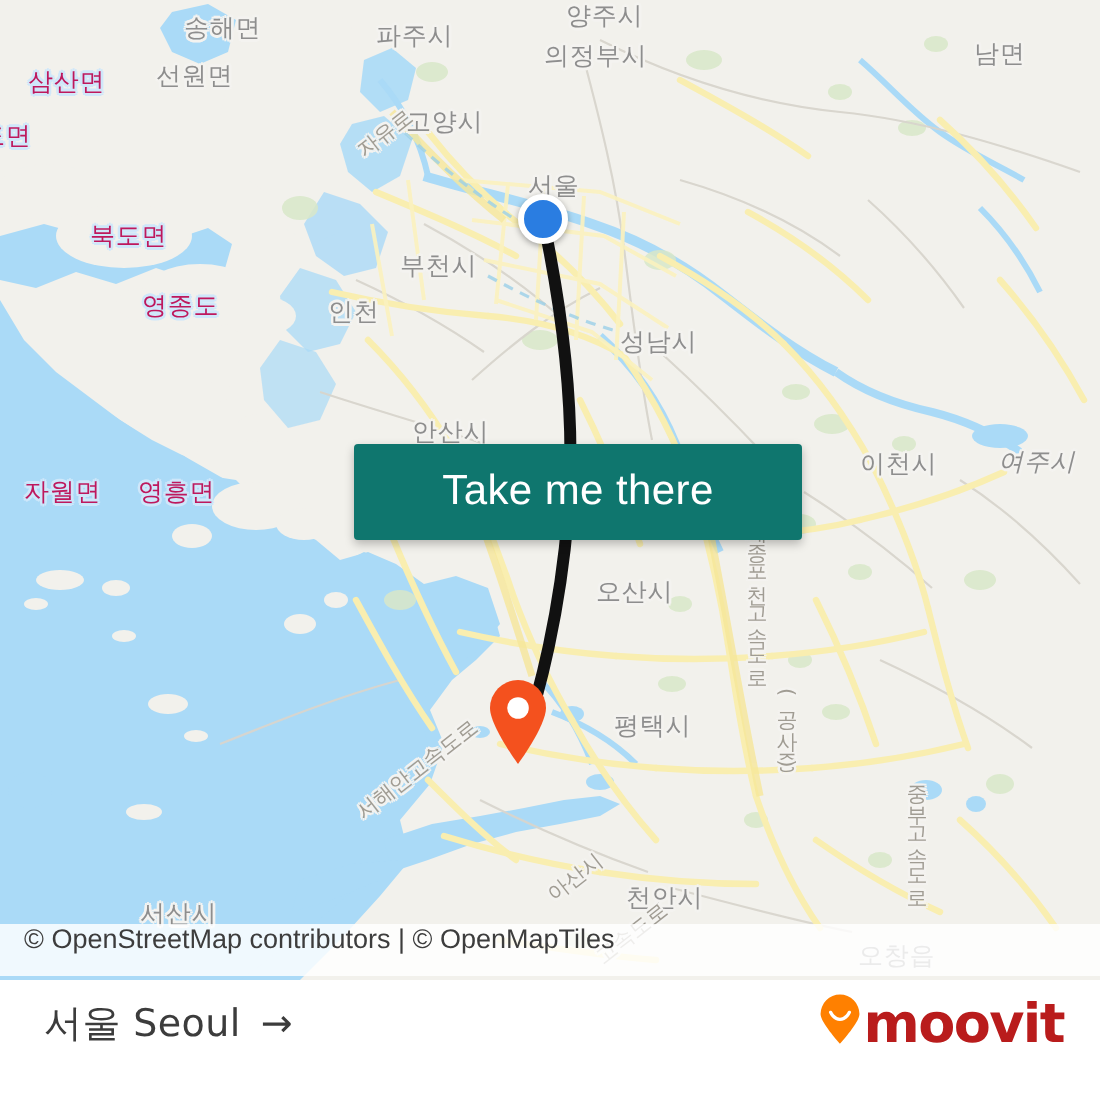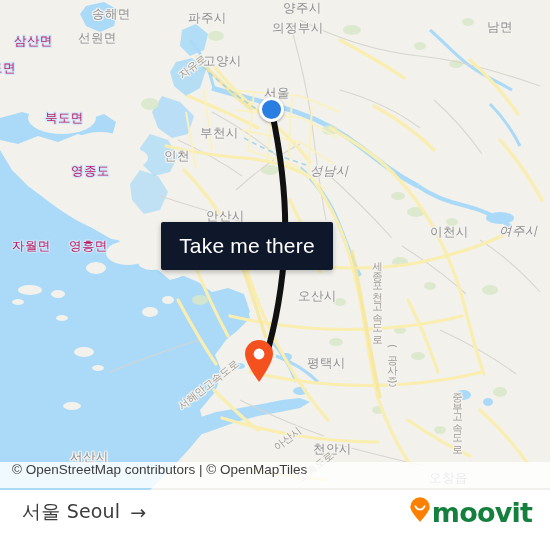--- a/index.html
+++ b/index.html
@@ -96,25 +96,25 @@
     position: absolute;
     left: 243px;
     top: 339px;
     width: 32px;
     height: 44px;
   }
 
   
   #cta-button {
     position: absolute;
-    left: 161px;
+    left: 177px;
     top: 222px;
-    width: 172px;
+    width: 224px;
     height: 48px;
-    background: #0f172a;
+    background: #0f766e;
     color: #ffffff;
     border: none;
     border-radius: 2px;
     font-family: "Liberation Sans", sans-serif;
     font-size: 21px;
     letter-spacing: 0.2px;
     cursor: pointer;
     box-shadow: 0 2px 5px rgba(0,0,0,0.25);
     display: flex;
     align-items: center;
@@ -169,21 +169,21 @@
   }
   #brand-logo {
     display: flex;
     align-items: center;
     gap: 1px;
   }
   #brand-wordmark {
     font-family: "DejaVu Sans", sans-serif;
     font-size: 27px;
     font-weight: bold;
-    color: #15803d;
+    color: #b91c1c;
     letter-spacing: -0.8px;
     line-height: 1;
   }
 </style>
 </head>
 <body>
 
 <div id="app">
 
   <div id="map-area">
@@ -414,22 +414,22 @@
         <div class="map-label" style="left: 188px; top: 10px;">파주시</div>
         <div class="map-label" style="left: 283px; top: 0px;">양주시</div>
         <div class="map-label" style="left: 272px; top: 20px; text-align: right;">의정부시</div>
         <div class="map-label" style="left: 487px; top: 19px; font-family: Liberation Mono, monospace;">남면</div>
         <div class="map-label" style="left: 203px; top: 53px;">고양시</div>
         <div class="map-label road" style="transform: rotate(-38deg); left: 177px; top: 60px;">자유로</div>
         <div class="map-label" style="left: 264px; top: 85px;">서울</div>
         <div class="map-label" style="left: 200px; top: 125px;">부천시</div>
         <div class="map-label" style="left: 164px; top: 148px;">인천</div>
         <div class="map-label on-water" style="left: 45px; top: 110px;">북도면</div>
-        <div class="map-label on-water" style="left: 71px; top: 163px;">영종도</div>
-        <div class="map-label" style="left: 310px; top: 163px; font-style: italic;">성남시</div>
+        <div class="map-label on-water" style="left: 71px; top: 145px;">영종도</div>
+        <div class="map-label" style="left: 310px; top: 163px;">성남시</div>
         <div class="map-label" style="left: 206px; top: 208px;">안산시</div>
         <div class="map-label on-water" style="left: 12px; top: 238px;">자월면</div>
         <div class="map-label on-water" style="left: 69px; top: 238px;">영흥면</div>
         <div class="map-label" style="left: 430px; top: 224px;">이천시</div>
         <div class="map-label" style="left: 499px; top: 223px; font-style: italic;">여주시</div>
         <div class="map-label" style="left: 298px; top: 288px;">오산시</div>
         <div class="map-label road" style="transform: rotate(-38deg); left: 172px; top: 378px;">서해안고속도로</div>
         <div class="map-label road vertical" style="left: 371px; top: 254px;">세종포천고속도로</div>
         <div class="map-label road vertical" style="left: 386px; top: 344px;">(공사중)</div>
         <div class="map-label" style="left: 307px; top: 355px;">평택시</div>

